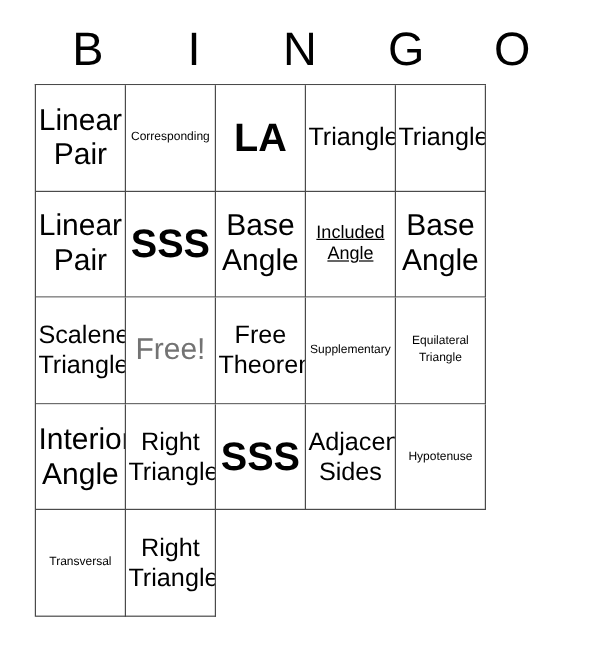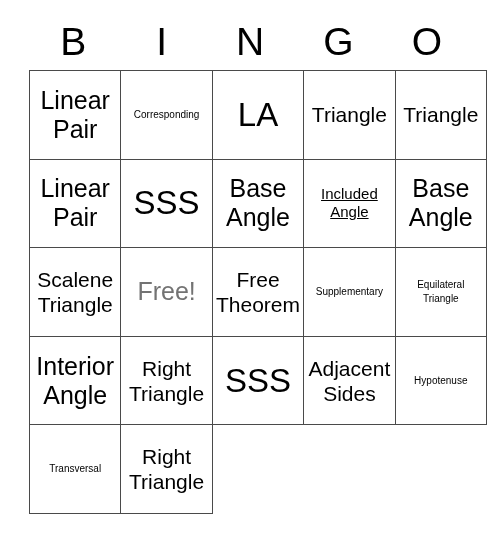--- a/index.html
+++ b/index.html
@@ -37,21 +37,21 @@
     line-height: 44px;
     font-weight: 400;
     color: #000000;
     letter-spacing: 0px;
   }
   
   #grid {
     position: absolute;
     left: 29px;
     top: 70px;
-    width: 458px;
+    width: 376px;
     height: 444px;
     box-sizing: border-box;
     border-top: 1px solid #4a4a4a;
     border-left: 1px solid #4a4a4a;
     display: grid;
     grid-template-columns: repeat(5, 1fr);
     grid-template-rows: repeat(5, 1fr);
   }
   .cell {
     box-sizing: border-box;
@@ -66,21 +66,21 @@
   }
   .cell-text {
     display: block;
     text-align: center;
     width: 100%;
     color: #000000;
     white-space: pre-line;
     word-break: normal;
   }
   
-  .fs-xl  { font-size: 33px; line-height: 38px; }
+  .fs-xl  { font-size: 33px; line-height: 38px; font-weight: bold; }
   .fs-lg  { font-size: 25px; line-height: 29px; }
   .fs-md  { font-size: 21px; line-height: 25px; }
   .fs-sm  { font-size: 15px; line-height: 18px; text-decoration: underline; }
   .fs-xs  { font-size: 10px; line-height: 14px; }
   .free-text { color: #1a1ab4; }
 </style>
 </head>
 <body>
 
 <div id="card">

